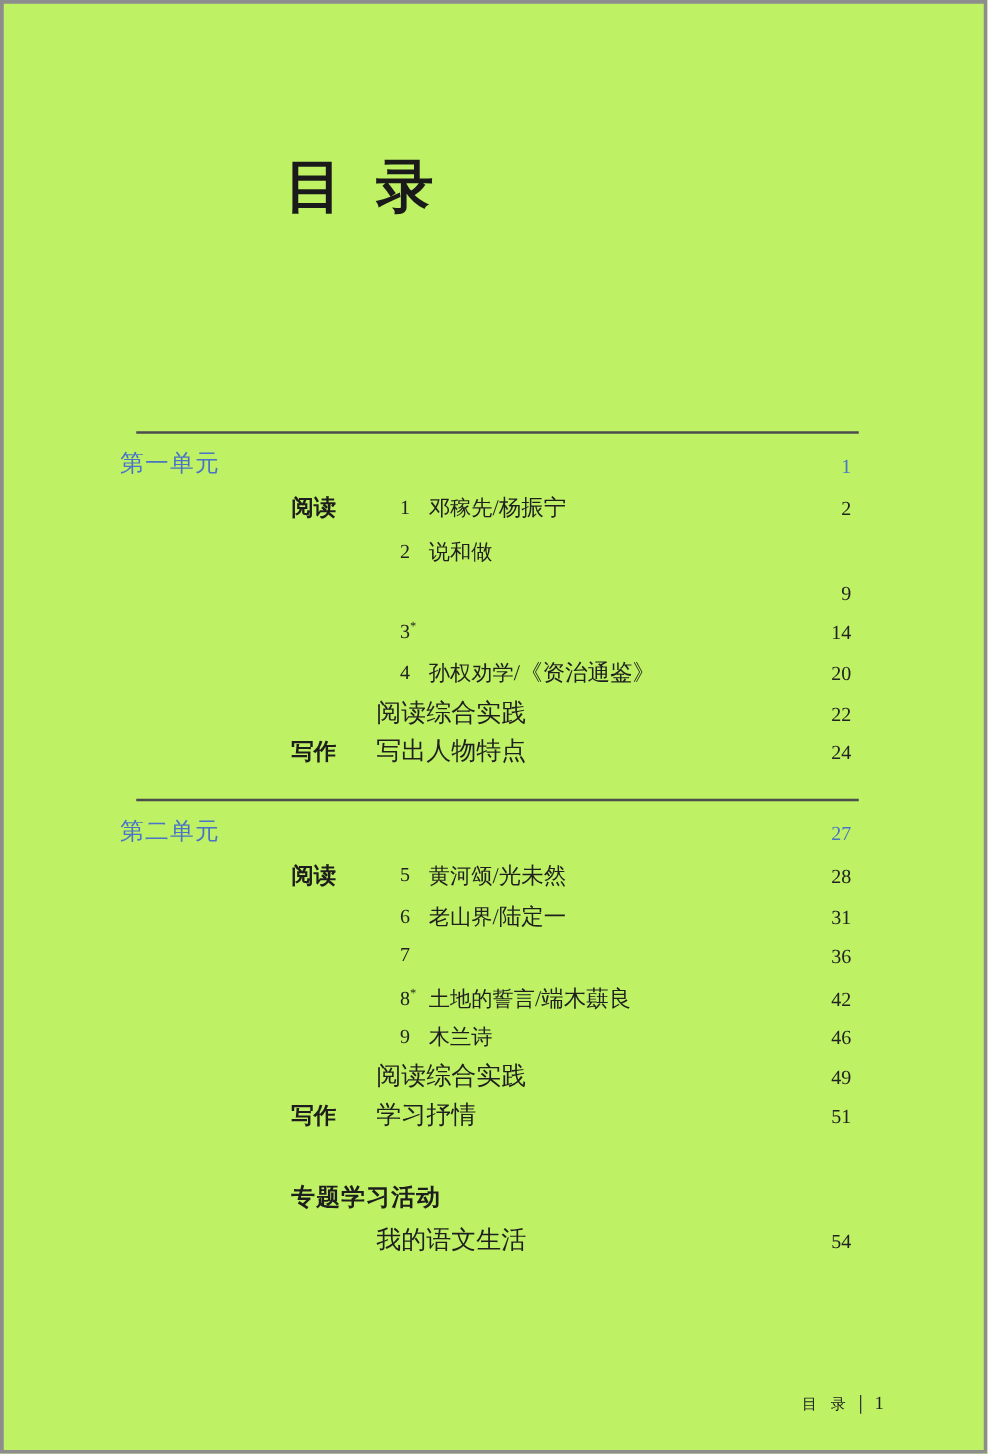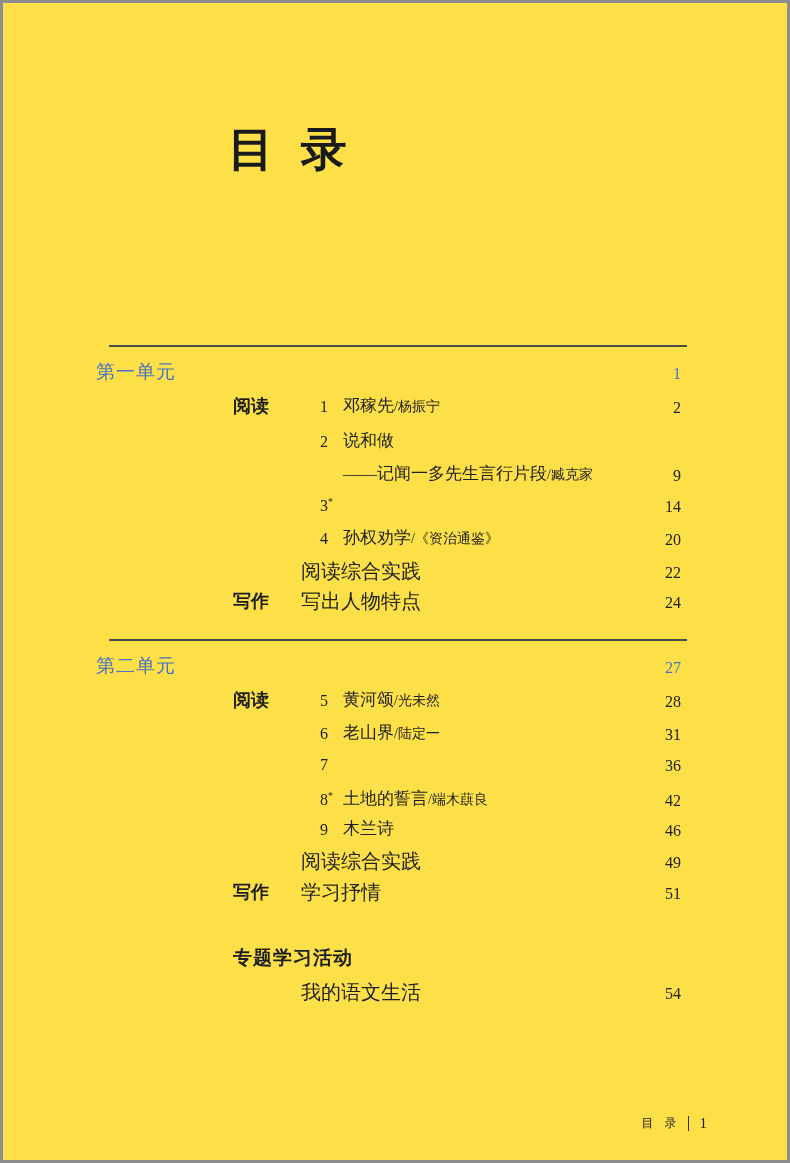--- a/index.html
+++ b/index.html
@@ -1,20 +1,20 @@
 <!DOCTYPE html>
 <html style="--accent: #4a74c5;"><head>
 <meta charset="utf-8">
 <style>
   html, body { margin: 0; padding: 0; background: #ffffff; }
   .sheet {
     position: relative;
     width: 790px; height: 1163px;
     box-sizing: border-box;
-    background: #fde047;
+    background: #bef264;
     border: 3px solid #8d8d8d;
     font-family: "Liberation Serif", serif;
     color: #222222;
     overflow: hidden;
   }
   .doc-title {
     position: absolute; left: 225px; top: 120px;
     font-family: "Liberation Sans", sans-serif;
     font-size: 46px; font-weight: bold; color: #1a1a1a;
     letter-spacing: 2px; word-spacing: 10px;
@@ -41,21 +41,21 @@
   }
   .sec-big {
     position: absolute; left: 230px; top: 0;
     font-family: Liberation Mono, monospace;
     font-size: 19px; font-weight: bold; color: #1d1d1d;
     letter-spacing: 1px;
   }
   .num { position: absolute; left: 317px; top: 1px; font-size: 16px; color: #222; }
   .star { font-size: 10px; vertical-align: super; line-height: 0; }
   .tit { position: absolute; left: 340px; top: 0; font-size: 17px; color: #1f1f1f; }
-  .au { font-size: 14px; }
+  .au { font-size: 18px; }
   .sub { position: absolute; left: 298px; top: 0; font-size: 20px; color: #1f1f1f; }
   .pg { position: absolute; right: 106px; top: 2px; font-size: 16px; color: #222; }
   .footer {
     position: absolute; top: 1110px; right: 80px; height: 20px;
     display: flex; align-items: center;
   }
   .footer-label {
     font-size: 12px; color: #1d1d1d; letter-spacing: 4px;
     font-family: "Liberation Serif", serif;
   }
@@ -82,21 +82,20 @@
     <span class="tit"><span>邓稼先</span><span class="au">/杨振宁</span></span>
     <span class="pg">2</span>
   </div>
 
   <div class="row" style="top:426px">
     <span class="num"><span>2</span><sup class="star"></sup></span>
     <span class="tit"><span>说和做</span><span class="au"></span></span>
   </div>
 
   <div class="row" style="top:459px">
-    <span class="tit"><span>——记闻一多先生言行片段</span><span class="au">/臧克家</span></span>
     <span class="pg">9</span>
   </div>
 
   <div class="row" style="top:490px">
     <span class="num"><span>3</span><sup class="star">*</sup></span>
     <span class="pg">14</span>
   </div>
 
   <div class="row" style="top:523px">
     <span class="num"><span>4</span><sup class="star"></sup></span>

